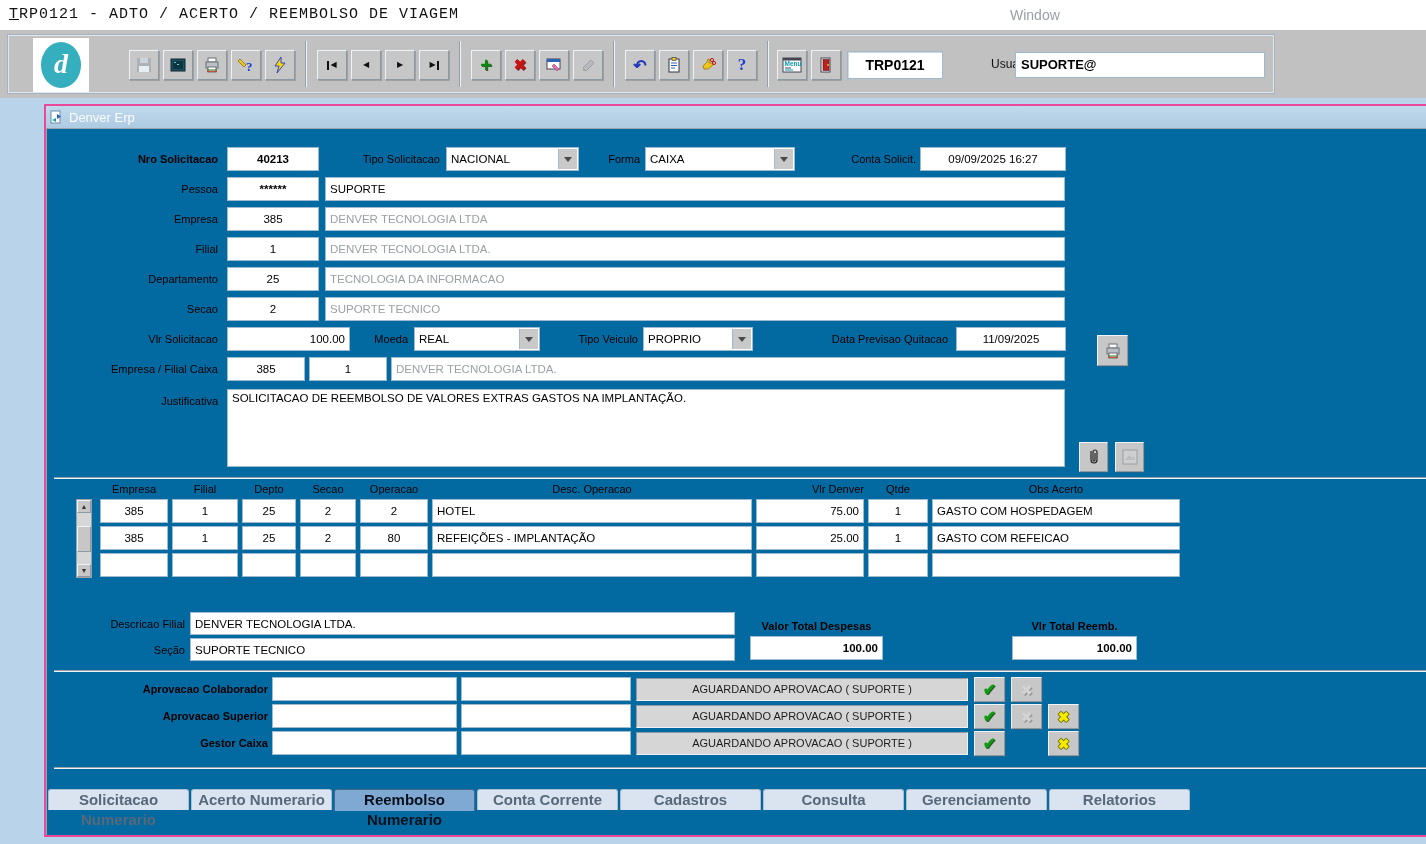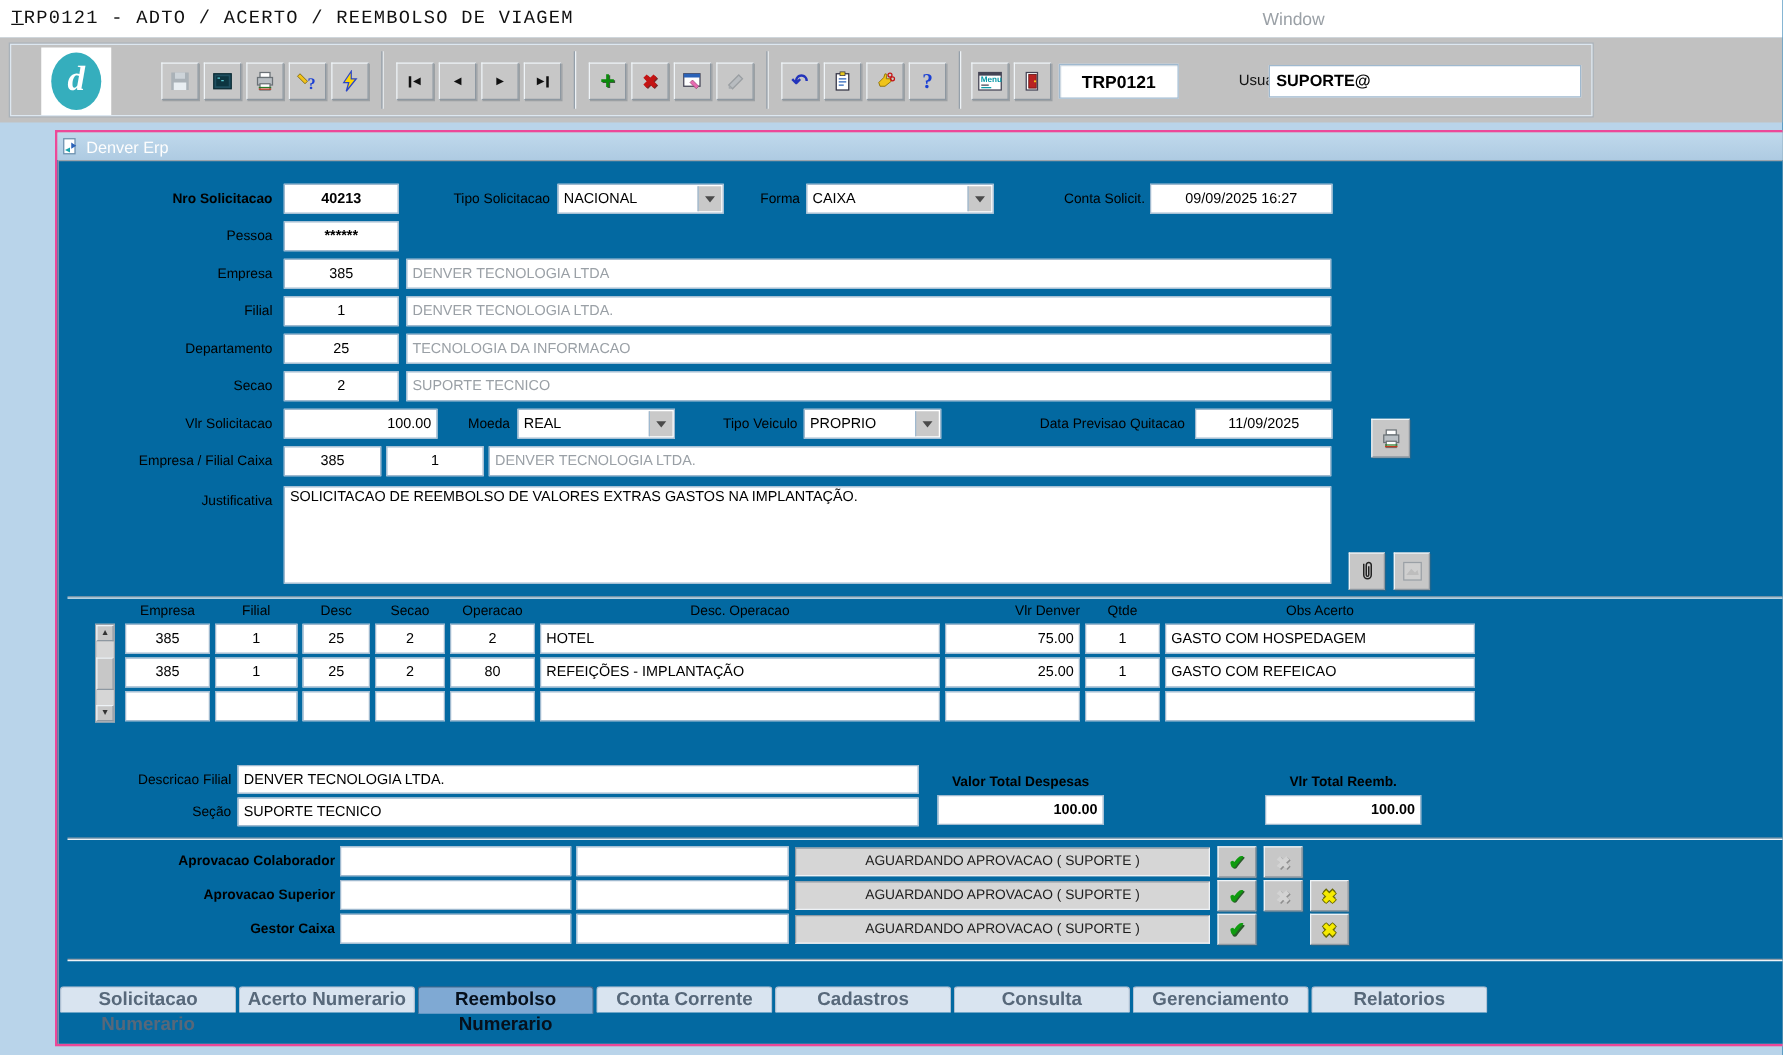--- a/index.html
+++ b/index.html
@@ -271,20 +271,21 @@
     <div class="lbl" style="left:534px;top:19px;width:60px">Forma</div>
     <div class="fld" style="left:599px;top:19px;width:150px;padding-right:22px"><span>CAIXA</span>
       <span class="combo-arrow">
           <i></i>
         </span></div>
     <div class="lbl" style="left:770px;top:19px;width:100px">Conta Solicit.</div>
     <div class="fld center" style="left:874px;top:19px;width:146px">09/09/2025 16:27</div>
 
     <div class="lbl" style="left:20px;top:49px;width:152px">Pessoa</div>
     <div class="fld center bold" style="left:181px;top:49px;width:92px">******</div>
+    <div class="fld" style="left:279px;top:49px;width:740px">SUPORTE</div>
 
     <div class="lbl" style="left:20px;top:79px;width:152px">Empresa</div>
     <div class="fld center" style="left:181px;top:79px;width:92px">385</div>
     <div class="fld gray" style="left:279px;top:79px;width:740px">DENVER TECNOLOGIA LTDA</div>
 
     <div class="lbl" style="left:20px;top:109px;width:152px">Filial</div>
     <div class="fld center" style="left:181px;top:109px;width:92px">1</div>
     <div class="fld gray" style="left:279px;top:109px;width:740px">DENVER TECNOLOGIA LTDA.</div>
 
     <div class="lbl" style="left:20px;top:139px;width:152px">Departamento</div>
@@ -343,21 +344,21 @@
             <path d="M4 12 L8 7 L11 10 L13 8 L14 12 Z" fill="#bdbdbd"></path>
           </svg>
         </span>
     </div>
 
     <div class="etch" style="top:349px"></div>
 
     <div class="grid-header" id="grid-header" style="top:355px">
       <span class="hcell c0">Empresa</span>
         <span class="hcell c1">Filial</span>
-      <span class="hcell c2">Desc</span>
+      <span class="hcell c2">Depto</span>
         <span class="hcell c3">Secao</span>
       <span class="hcell c4">Operacao</span>
         <span class="hcell c5">Desc. Operacao</span>
       <span class="hcell c6">Vlr Denver</span>
         <span class="hcell c7">Qtde</span>
       <span class="hcell c8">Obs Acerto</span>
     </div>
     <div class="vscroll">
       <div class="sarrow" style="top:0">▲</div>
       <div class="sthumb"></div>

